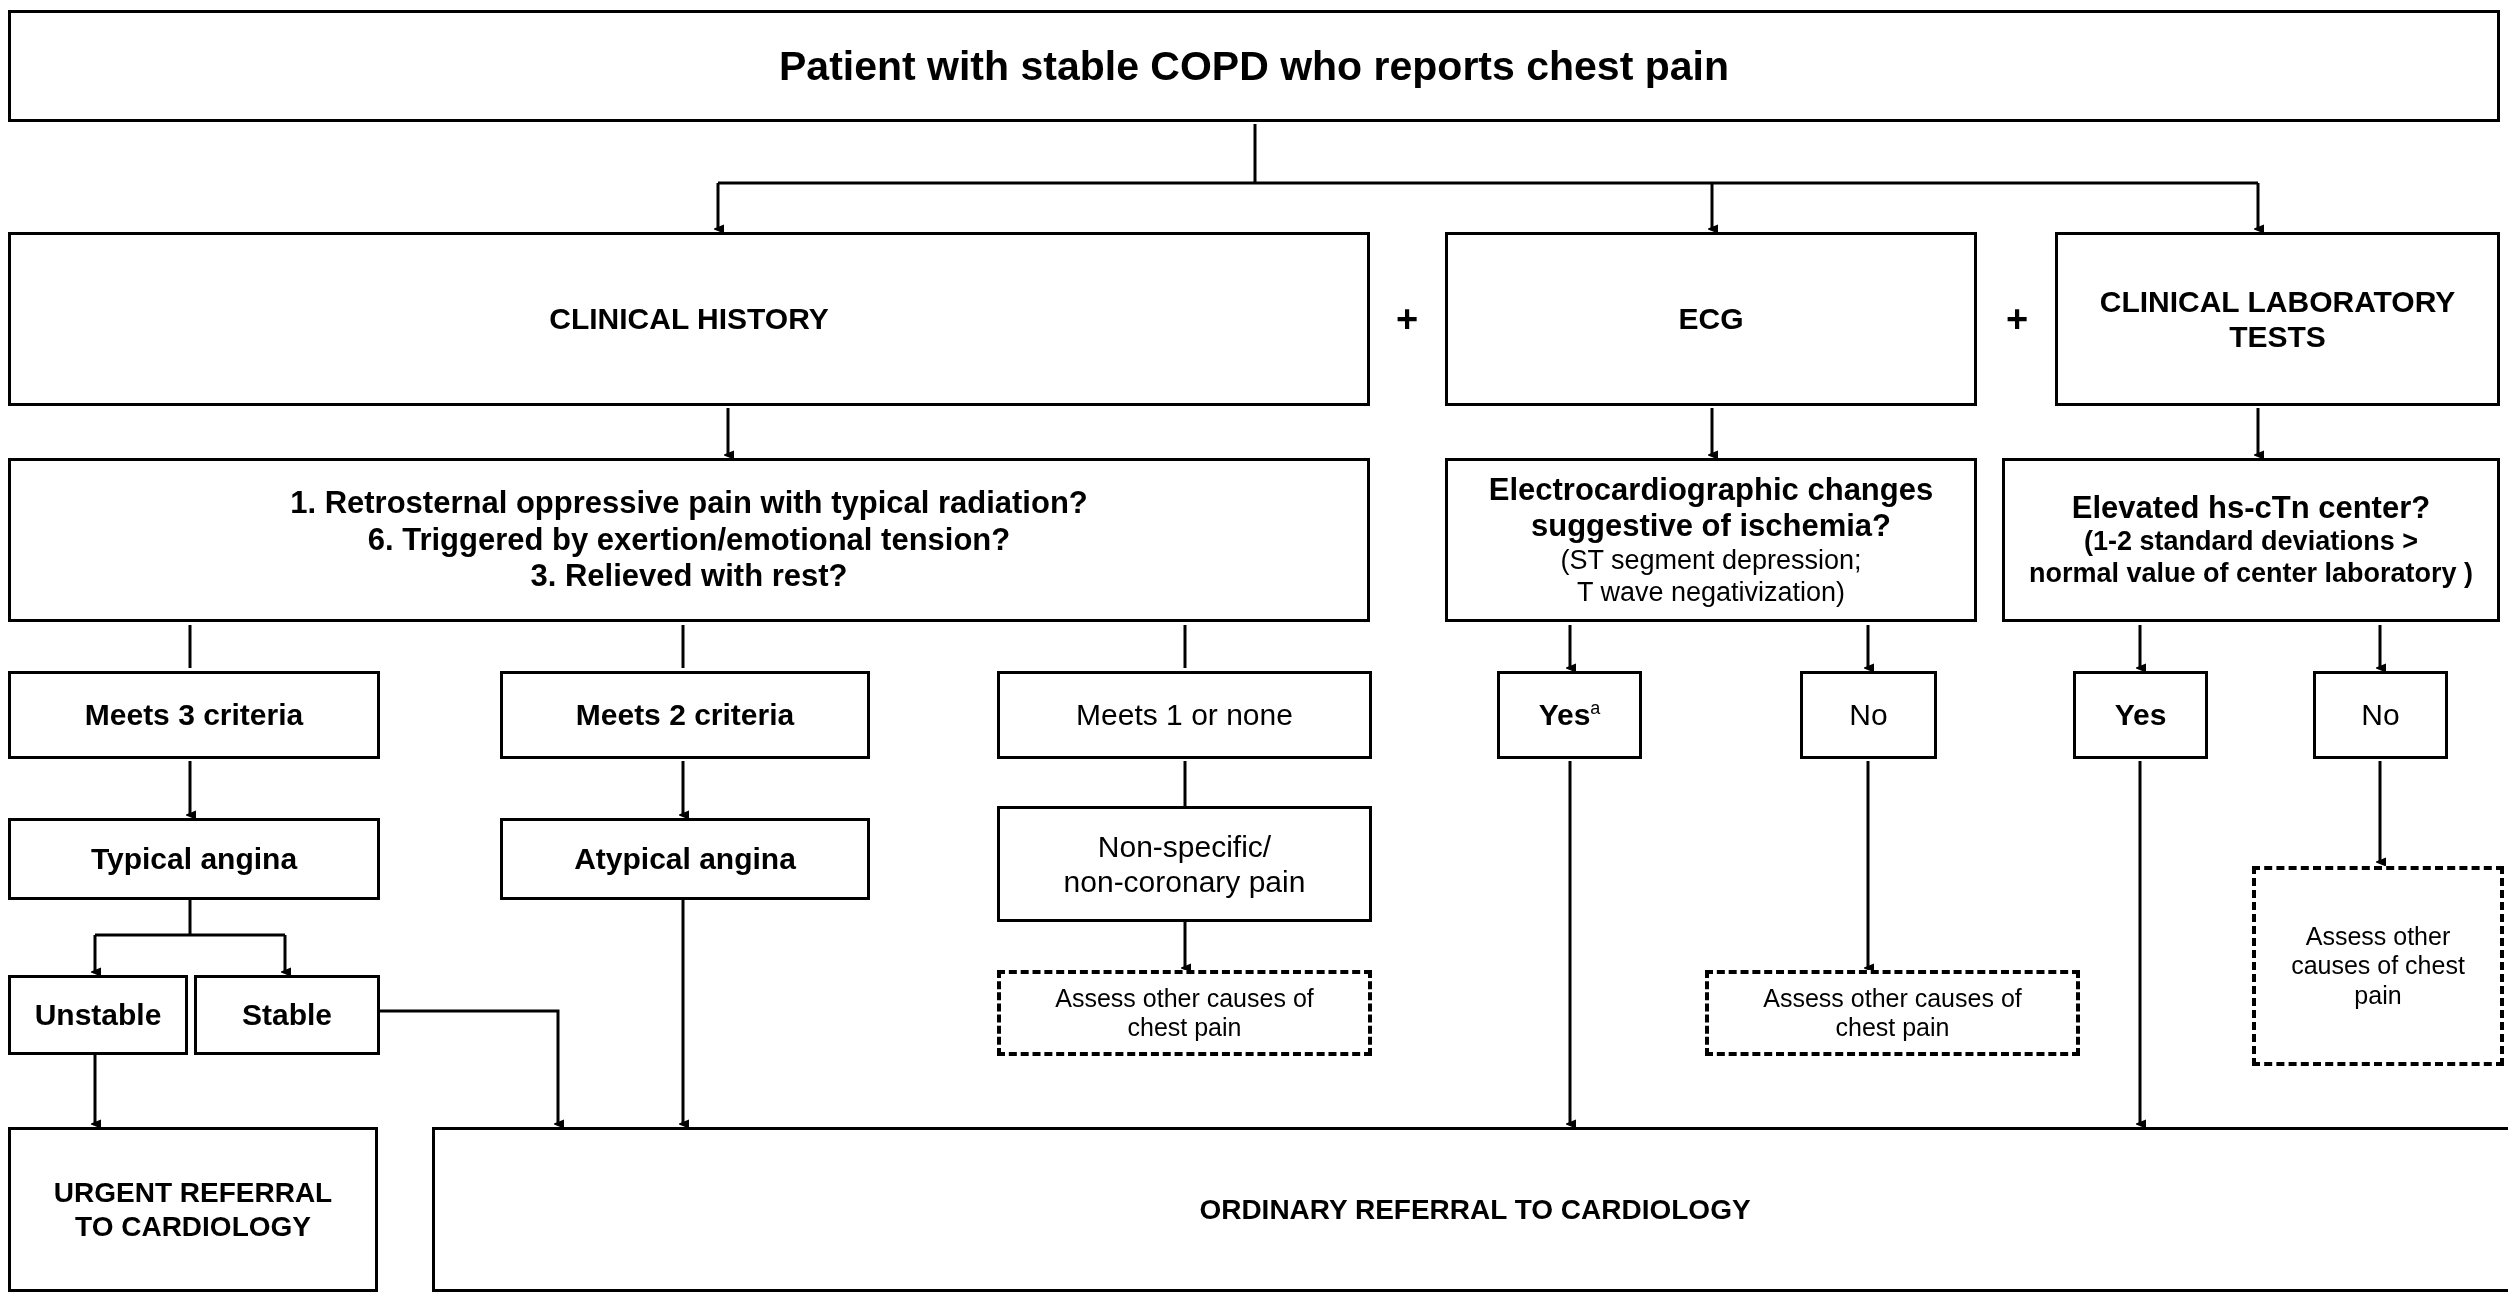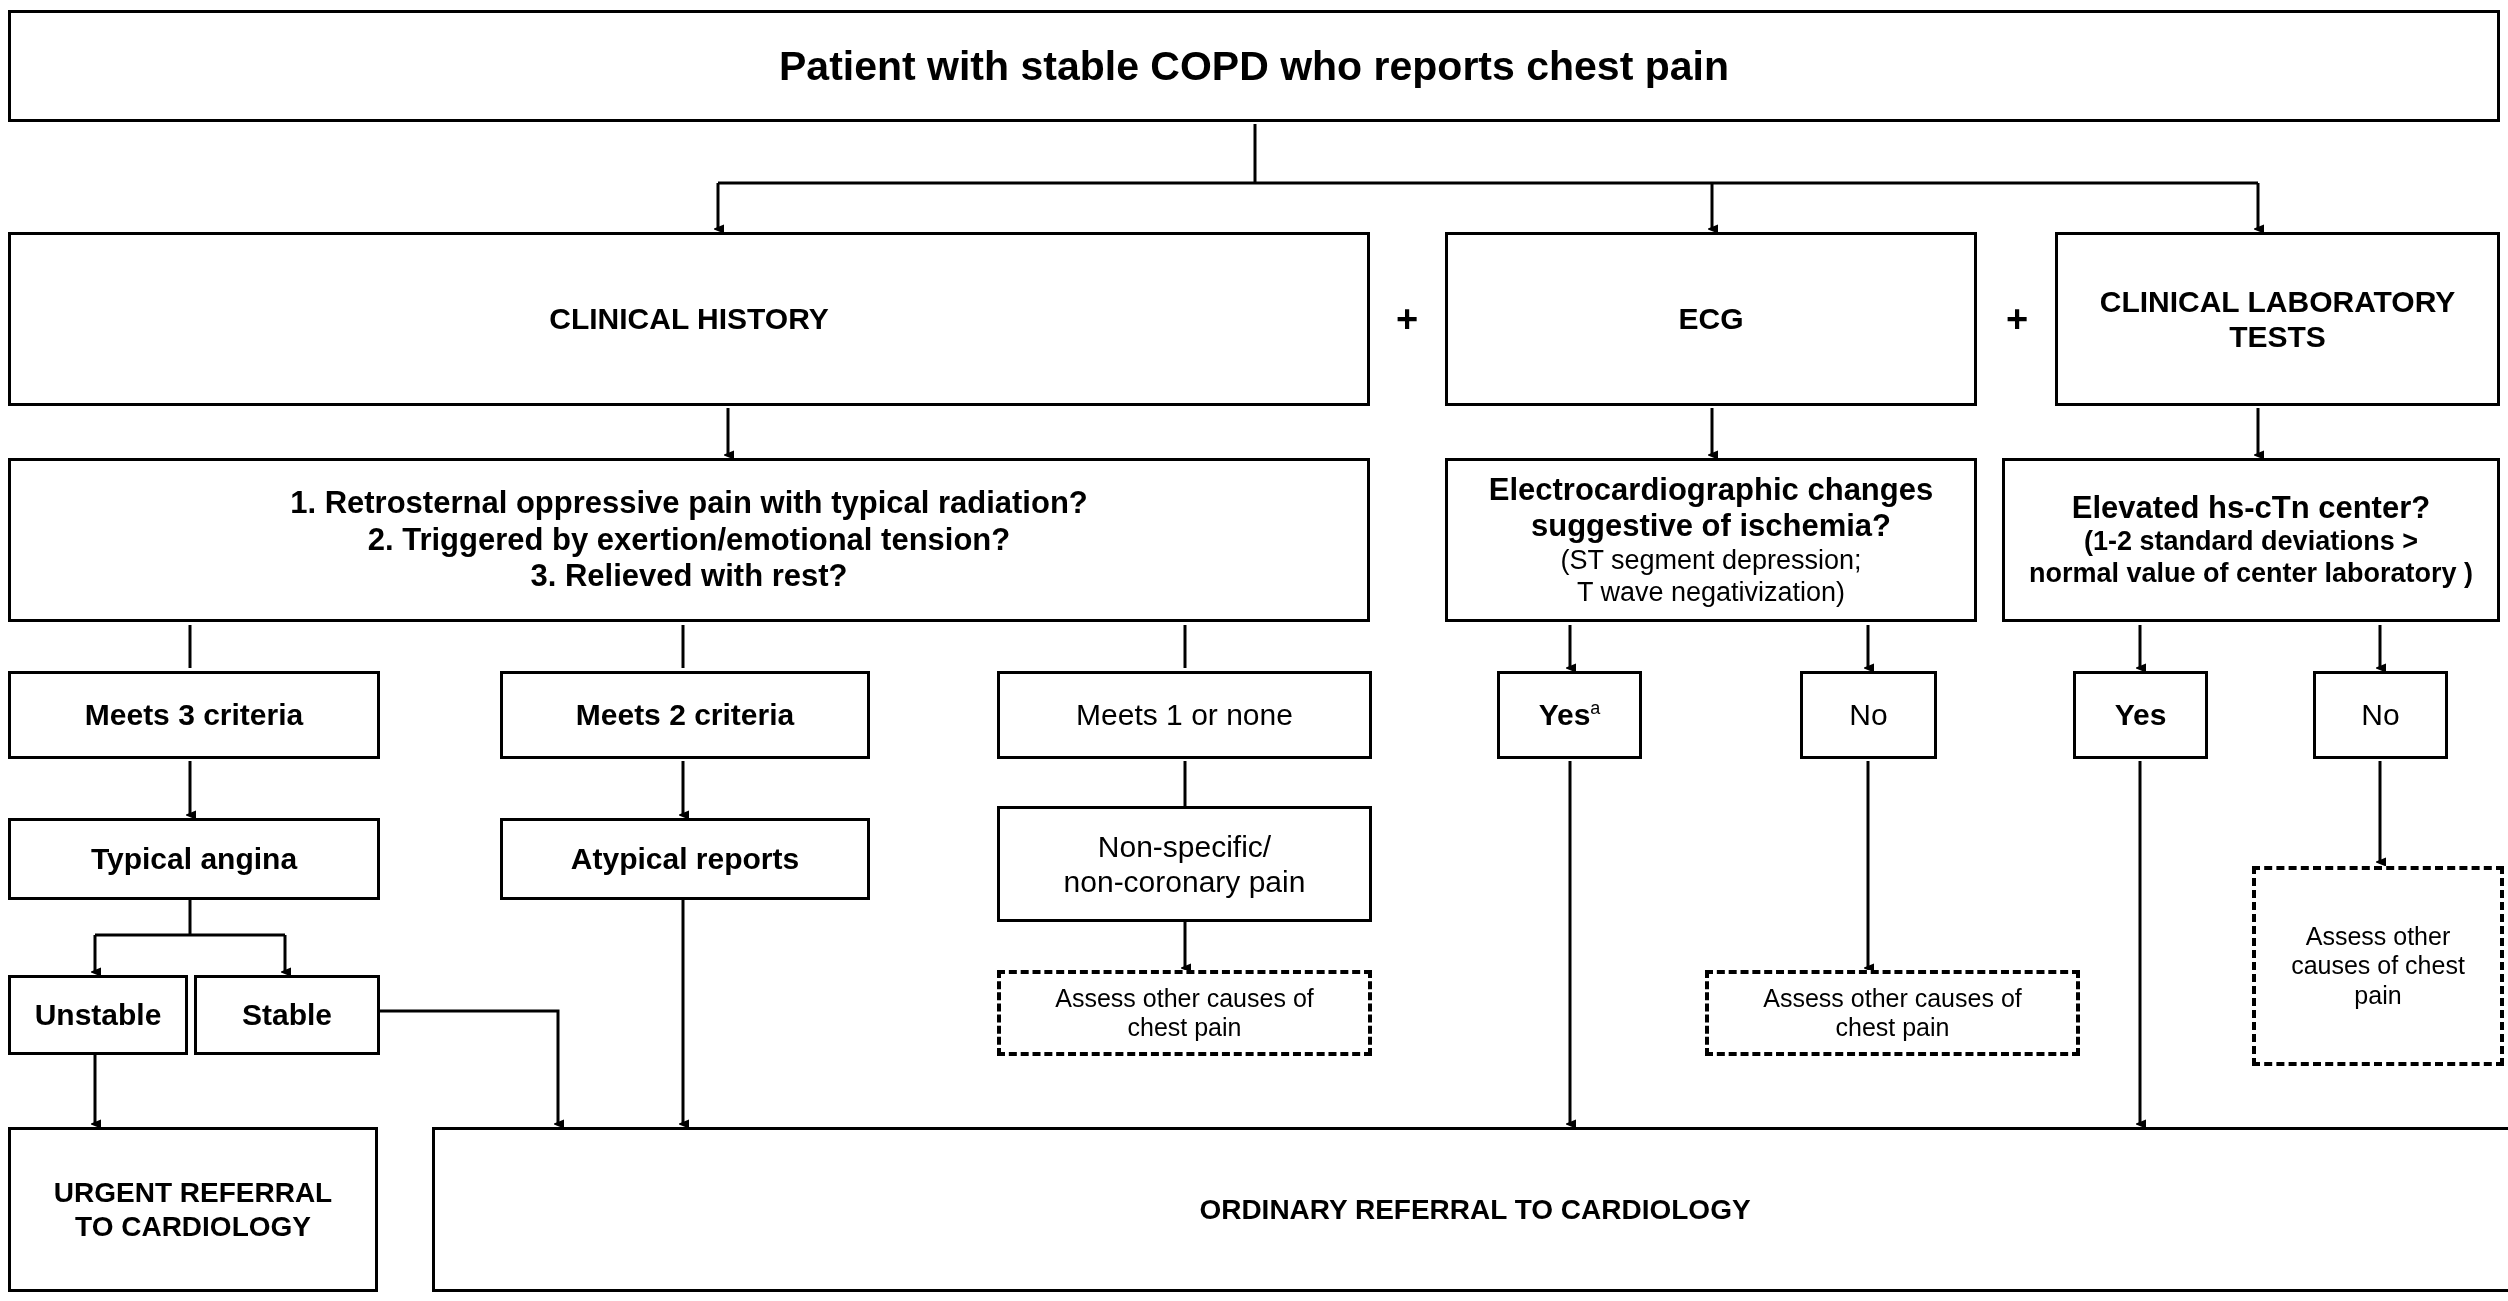--- a/index.html
+++ b/index.html
@@ -129,21 +129,21 @@
 
   <div class="plus" style="left:2006px;top:300px;">+</div>
 
   <div class="node l2" style="left:2055px;top:232px;width:445px;height:174px;">
     <span class="inner b">CLINICAL LABORATORY TESTS</span>
   </div>
 
   <div class="node l3" style="left:8px;top:458px;width:1362px;height:164px;">
     <div class="inner b">
       <div>1. Retrosternal oppressive pain with typical radiation?</div>
-      <div>2. Triggered by exertion/emotional tension?</div>
+      <div>6. Triggered by exertion/emotional tension?</div>
       <div>3. Relieved with rest?</div>
     </div>
   </div>
 
   <div class="node" style="left:1445px;top:458px;width:532px;height:164px;">
     <div class="inner">
       <div class="b l3">Electrocardiographic changes</div>
       <div class="b l3">suggestive of ischemia?</div>
       <div class="n l3s">(ST segment depression;</div>
       <div class="n l3s">T wave negativization)</div>
@@ -184,21 +184,21 @@
 
   <div class="node l4" style="left:2313px;top:671px;width:135px;height:88px;">
     <span class="inner n">No</span>
   </div>
 
   <div class="node l4" style="left:8px;top:818px;width:372px;height:82px;">
     <span class="inner b">Typical angina</span>
   </div>
 
   <div class="node l4" style="left:500px;top:818px;width:370px;height:82px;">
-    <span class="inner b">Atypical reports</span>
+    <span class="inner b">Atypical angina</span>
   </div>
 
   <div class="node l4" style="left:997px;top:806px;width:375px;height:116px;">
     <div class="inner n">
       <div>Non-specific/</div>
       <div>non-coronary pain</div>
     </div>
   </div>
 
   <div class="node l4" style="left:8px;top:975px;width:180px;height:80px;">

